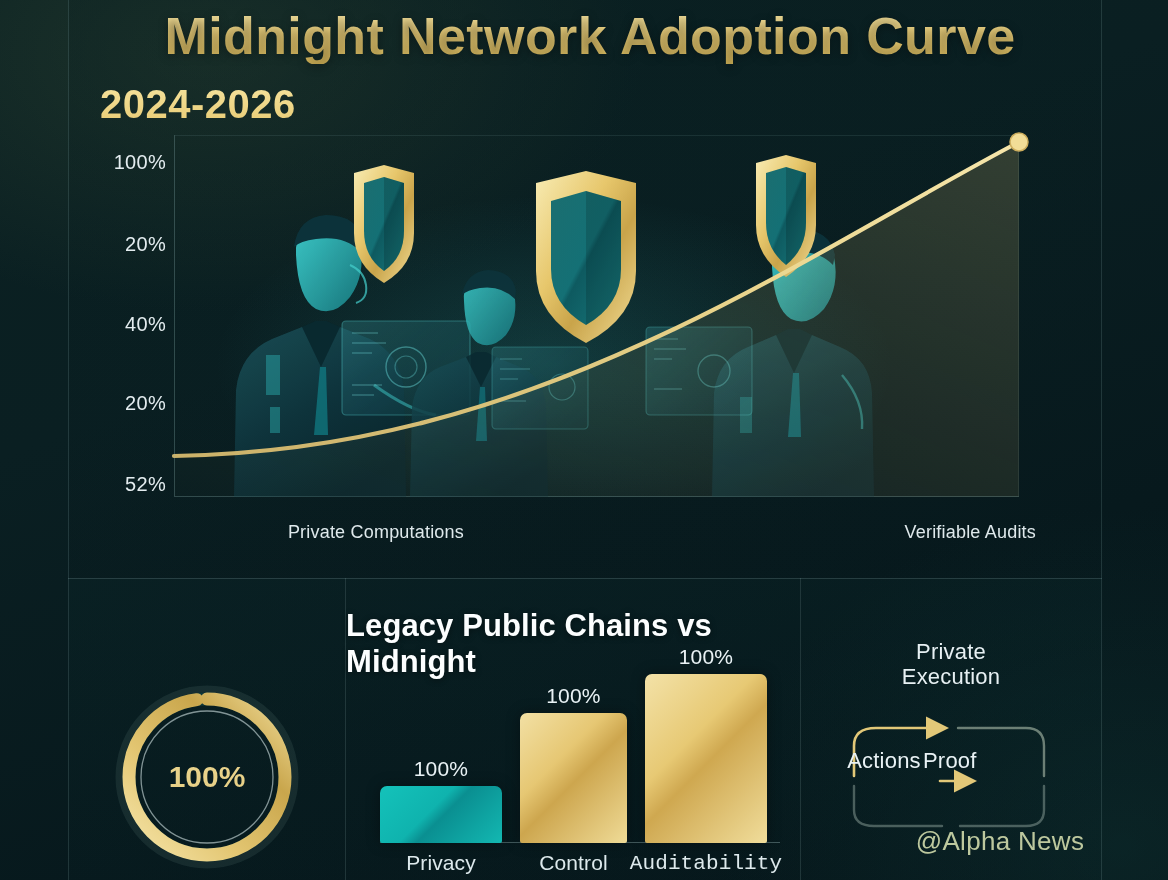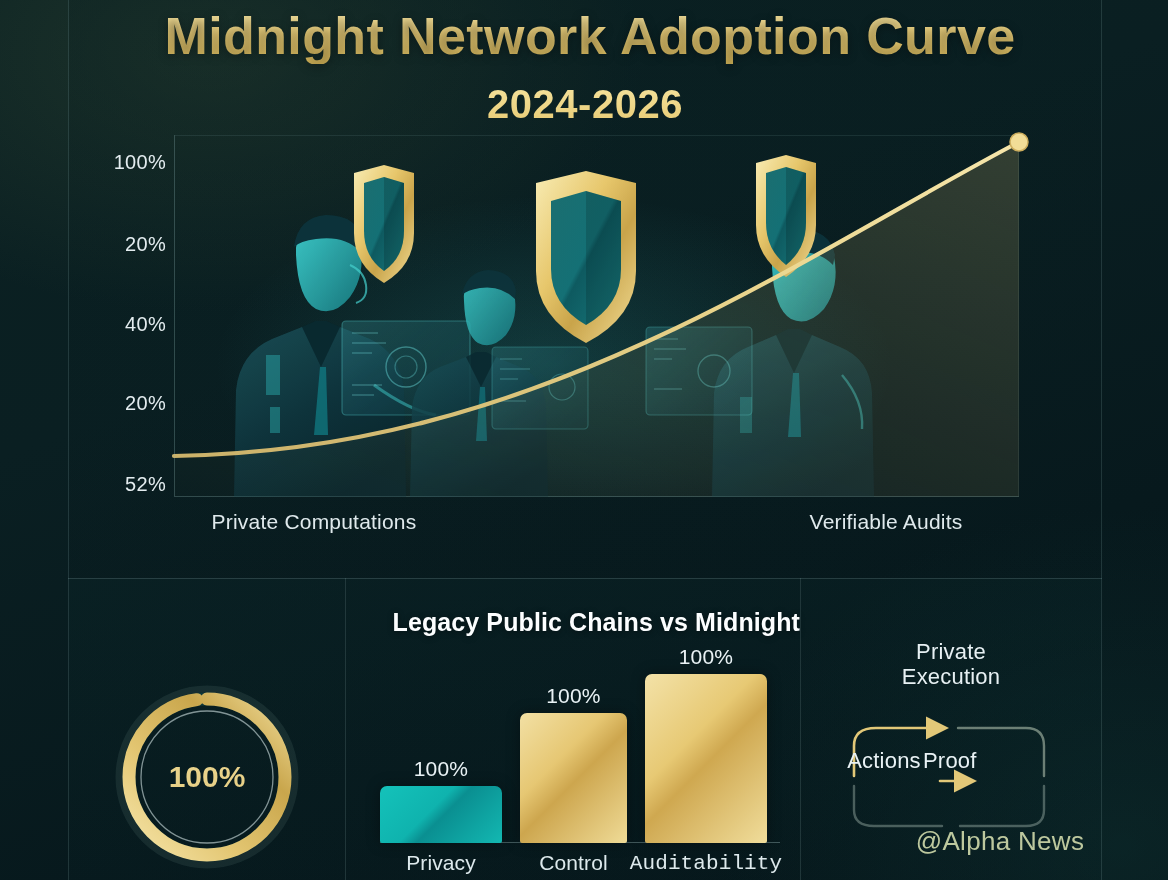--- a/index.html
+++ b/index.html
@@ -36,53 +36,53 @@
 
   
   #main-title{
     position:absolute;left:68px;top:8px;width:1044px;text-align:center;
     font-size:52px;font-weight:700;letter-spacing:.4px;line-height:1.08;
     background:linear-gradient(180deg,#f7e7a8 0%,#e9cd76 48%,#d8b85a 100%);
     -webkit-background-clip:text;background-clip:text;color:transparent;
     text-shadow:0 2px 10px rgba(0,0,0,.35);
   }
   #main-subtitle{
-    position:absolute;left:68px;top:82px;width:1034px;text-align:center;
+    position:absolute;left:68px;top:82px;width:1034px;
     font-size:40px;font-weight:700;letter-spacing:.5px;
     background:linear-gradient(180deg,#f6e4a0 0%,#e7ca72 100%);
-    -webkit-background-clip:text;background-clip:text;color:transparent;
+    -webkit-background-clip:text;background-clip:text;color:transparent;padding-left:32px;
   }
 
   
   #plot{position:absolute;left:174px;top:135px;width:845px;height:362px;}
   #plot-box{position:absolute;inset:0;border:1px solid rgba(140,180,180,.20);border-top:none;border-right:none;}
   #plot-frame{position:absolute;inset:0;border:1px solid rgba(140,180,180,.13);}
   #illustration{position:absolute;inset:0;overflow:hidden;}
   #curve-svg{position:absolute;left:0;top:0;width:845px;height:362px;overflow:visible;}
 
   .ytick{position:absolute;right:0;width:80px;text-align:right;
     color:#e3ecef;font-size:20px;letter-spacing:.3px;}
   #ylabels{position:absolute;left:86px;top:135px;width:80px;height:380px;}
   #xlabels{position:absolute;left:174px;top:510px;width:845px;height:36px;}
-  .xtick{position:absolute;top:0;text-align:center;color:#dfe9ec;font-size:21px;letter-spacing:.2px;}
+  .xtick{position:absolute;top:12px;text-align:right;color:#dfe9ec;font-size:18px;letter-spacing:.2px;}
 
   
   #donut-title{position:absolute;left:69px;top:624px;width:276px;text-align:center;
     color:#fbfdff;font-size:25px;font-weight:700;letter-spacing:.2px;
     text-shadow:0 1px 6px rgba(0,0,0,.45);}
   #donut-wrap{position:absolute;left:112px;top:682px;width:190px;height:190px;}
   #donut-value{position:absolute;left:0;top:0;width:190px;height:190px;
     display:flex;align-items:center;justify-content:center;
     font-size:30px;font-weight:600;
     background:linear-gradient(180deg,#f3e3a2 0%,#ddc070 100%);
     -webkit-background-clip:text;background-clip:text;color:transparent;}
 
   
-  #bar-title{position:absolute;left:346px;top:608px;width:454px;text-align:right;
-    color:#fcfeff;font-size:25px;font-weight:700;letter-spacing:.1px;
+  #bar-title{position:absolute;left:346px;top:608px;width:454px;text-align:left;
+    color:#fcfeff;font-size:31px;font-weight:700;letter-spacing:.1px;
     text-shadow:0 1px 6px rgba(0,0,0,.45);}
   #bar-area{position:absolute;left:380px;top:650px;width:400px;height:230px;}
   #bar-baseline{position:absolute;left:0;bottom:37px;width:400px;height:1px;
     background:rgba(175,210,210,.35);}
   .bar-col{position:absolute;bottom:37px;display:flex;flex-direction:column;
     align-items:center;justify-content:flex-end;}
   .bar-rect{border-radius:7px 7px 2px 2px;box-shadow:0 0 14px rgba(0,0,0,.35);}
   .bar-val{position:absolute;width:140px;text-align:center;left:50%;transform:translateX(-50%);
     color:#e9f2f5;font-size:21px;letter-spacing:.2px;}
   .bar-cat{position:absolute;width:170px;text-align:center;left:50%;transform:translateX(-50%);

